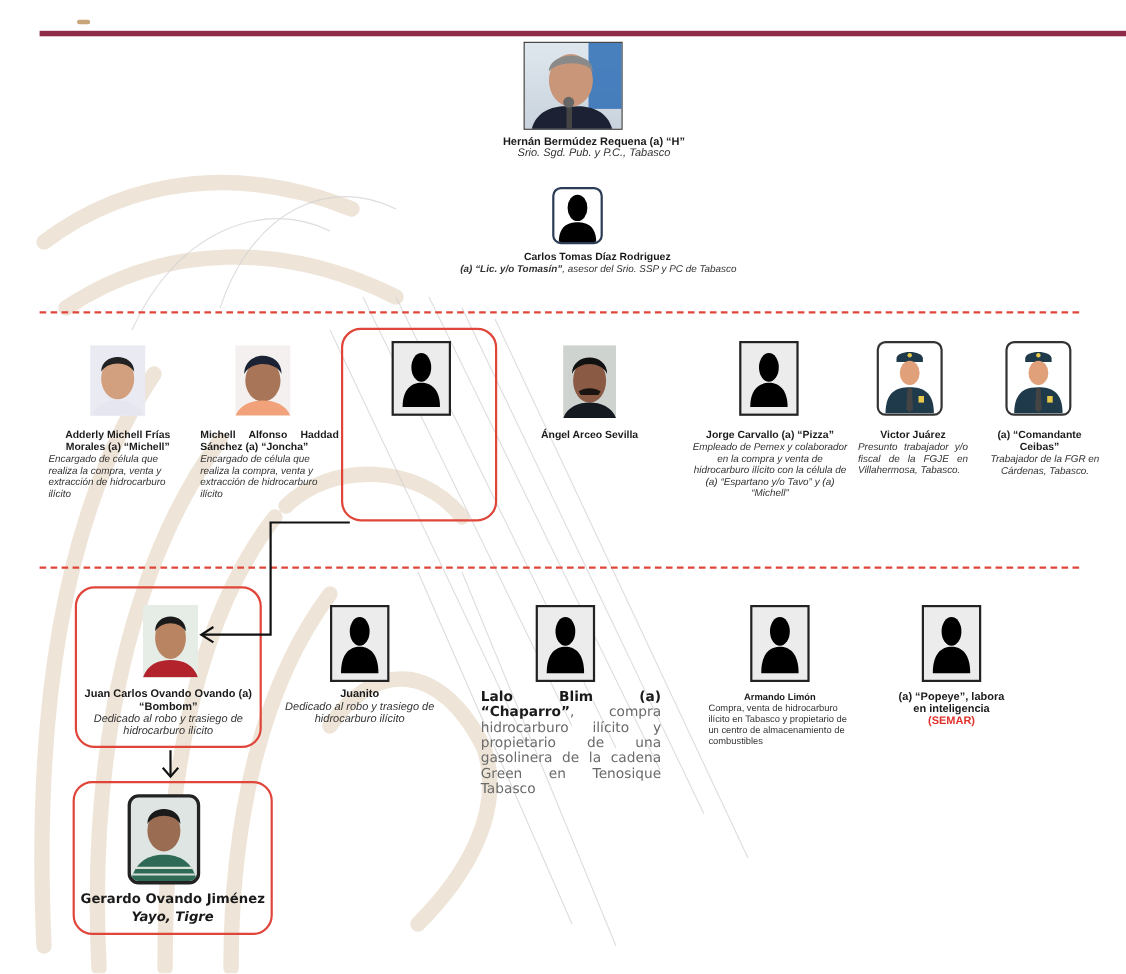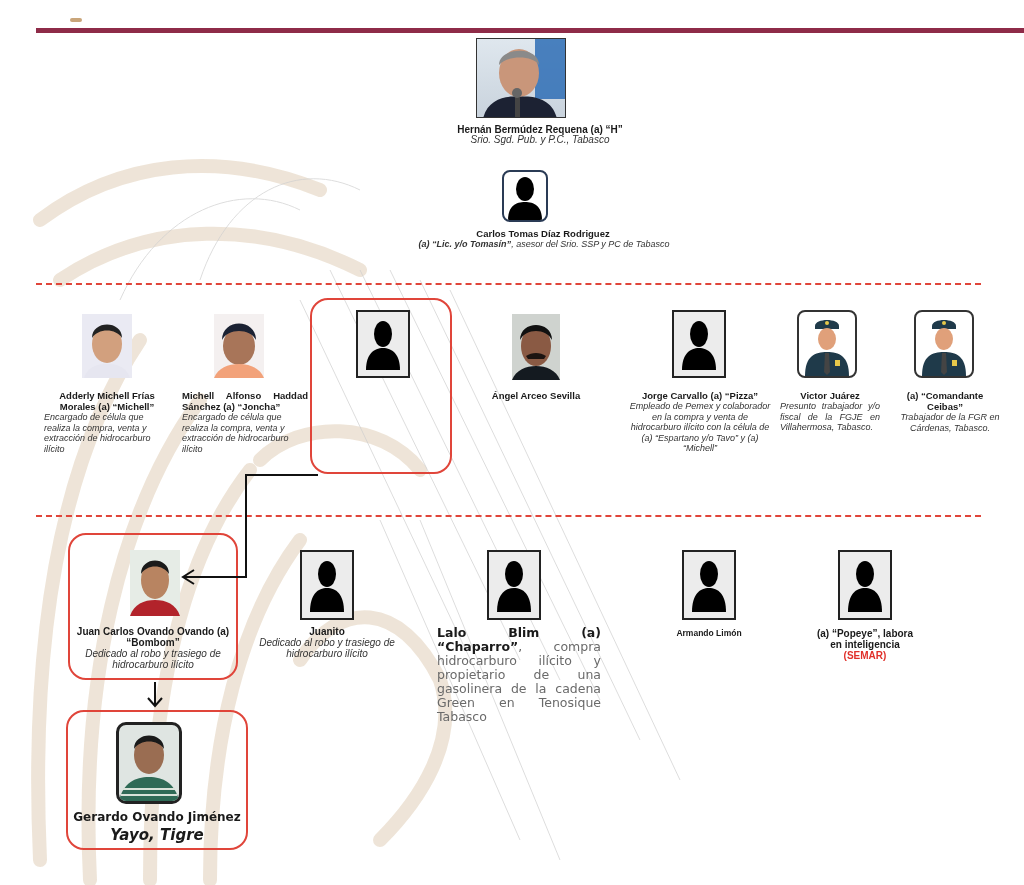--- a/index.html
+++ b/index.html
@@ -228,20 +228,21 @@
 </div>
 
 <div class="node" style="left:644px; top:550px; width:130px; height:130px;">
   <div class="photo sil" style="left:38px; top:0; width:54px; height:70px;">
     <svg width="50" height="66" viewBox="0 0 50 66">
         <ellipse cx="25" cy="22" rx="9" ry="13" fill="#000"></ellipse>
         <path d="M8 60 C 8 42, 16 36, 25 36 C 34 36, 42 42, 42 60 Z" fill="#000"></path>
       </svg>
   </div>
   <div class="name" style="position:absolute; left:0; top:78px; width:130px; font-size:8.5px; line-height:10px;">Armando Limón</div>
+  <div style="position:absolute; left:0; top:88px; width:130px; font-size:8.5px; line-height:10px; color:#333; text-align:left;">Compra, venta de hidrocarburo ilícito en Tabasco y propietario de un centro de almacenamiento de combustibles</div>
 </div>
 
 <div class="node" style="left:810px; top:550px; width:110px; height:110px;">
   <div class="photo sil" style="left:28px; top:0; width:54px; height:70px;">
     <svg width="50" height="66" viewBox="0 0 50 66">
         <ellipse cx="25" cy="22" rx="9" ry="13" fill="#000"></ellipse>
         <path d="M8 60 C 8 42, 16 36, 25 36 C 34 36, 42 42, 42 60 Z" fill="#000"></path>
       </svg>
   </div>
   <div class="name" style="position:absolute; left:0; top:78px; width:110px; font-size:10px;">(a) “Popeye”, labora en inteligencia</div>
@@ -251,14 +252,14 @@
 <div class="node" style="left:70px; top:722px; width:174px; height:124px;">
   <div class="photo dark" style="left:46px; top:0; width:66px; height:82px; background:#dfe5e2;">
     <svg width="60" height="76" viewBox="0 0 60 76">
       <ellipse cx="30" cy="30" rx="15" ry="19" fill="#9a6d52"></ellipse>
       <path d="M15 24 C 15 6, 45 6, 45 24 C 39 14, 21 14, 15 24Z" fill="#1a1a1a"></path>
       <path d="M0 76 C 4 58, 16 52, 30 52 C 44 52, 56 58, 60 76 Z" fill="#2f6a56"></path>
       <path d="M4 64 L 56 64 M2 70 L 58 70" stroke="#d9e2d9" stroke-width="2"></path>
     </svg>
   </div>
   <div style="position:absolute; left:0; top:88px; width:174px; font-family:'DejaVu Sans', sans-serif; font-weight:bold; font-size:12px; color:#1a1a1a;">Gerardo Ovando Jiménez</div>
-  <div style="position:absolute; left:0; top:104px; width:174px; font-family:'DejaVu Sans', sans-serif; font-weight:bold; font-style:italic; font-size:15px; color:#1a1a1a;">Yayo, Tigre</div>
+  <div style="position:absolute; left:0; top:104px; width:174px; font-family:'DejaVu Sans', sans-serif; font-weight:bold; font-style:italic; font-size:12px; color:#1a1a1a;">Yayo, Tigre</div>
 </div>
 
 </body></html>

